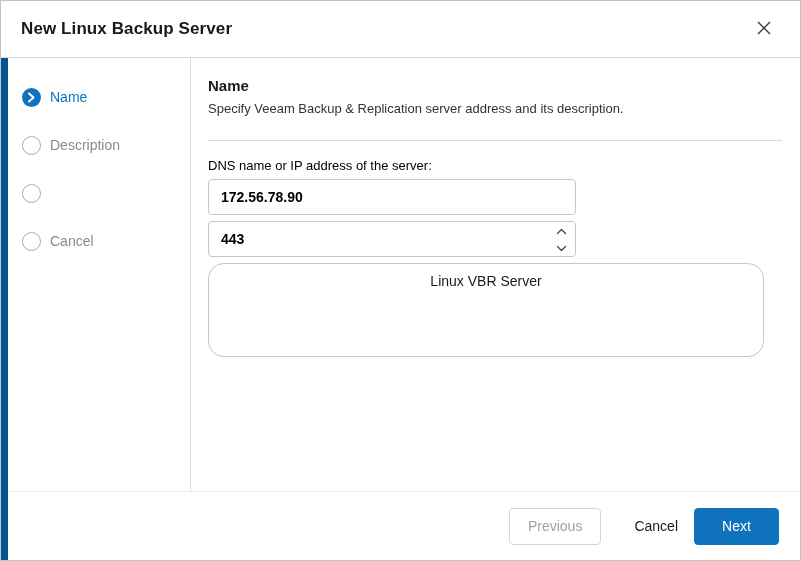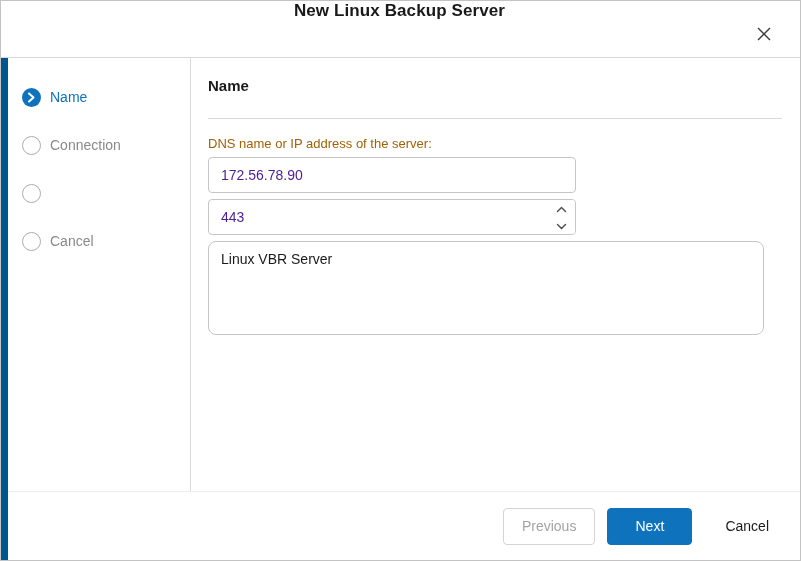--- a/index.html
+++ b/index.html
@@ -16,21 +16,20 @@
   }
 
   
   .header {
     height: 57px;
     display: flex;
     align-items: center;
     padding: 0 22px 0 20px;
     border-bottom: 1px solid #d9d9d9;
     background: #ffffff;
-    flex-direction: column;
   }
   .header .title {
     font-size: 17px;
     font-weight: 700;
     color: #1a1a1a;
     letter-spacing: .1px;
   }
   .close-btn {
     margin-left: auto;
     width: 28px; height: 28px;
@@ -84,36 +83,37 @@
   .main-heading { font-size: 15px; font-weight: 700; color: #1a1a1a; }
   .main-subtitle { margin-top: 7px; font-size: 13px; color: #333333; }
   .section-divider {
     margin-top: 24px;
     border: none;
     border-top: 1px solid #d9d9d9;
   }
   .field-label {
     margin-top: 17px;
     font-size: 13px;
-    color: #a16207;
+    color: #000000;
     display: block;
   }
   .text-input {
     margin-top: 6px;
     width: 368px;
     height: 36px;
     border: 1px solid #c6c6c6;
     border-radius: 4px;
     padding: 0 12px;
     font-size: 14px;
-    color: #4c1d95;
+    color: #000000;
     font-family: "Liberation Sans", sans-serif;
     outline: none;
     display: block;
     background: #fff;
+    font-weight: bold;
   }
   .port-wrap {
     position: relative;
     margin-top: 6px;
     width: 368px;
     height: 36px;
   }
   .port-wrap .text-input { margin-top: 0; width: 100%; height: 100%; padding-right: 25px; }
   .spinner {
     position: absolute;
@@ -129,40 +129,41 @@
     border: none;
     cursor: pointer;
     border-radius: 0 3px 0 0;
   }
   .spin-btn.down { border-radius: 0 0 3px 0; }
   .textarea-input {
     margin-top: 6px;
     width: 556px;
     height: 94px;
     border: 1px solid #c6c6c6;
-    border-radius: 8px;
+    border-radius: 16px;
     padding: 9px 12px;
     font-size: 14px;
     color: #1a1a1a;
     font-family: "Liberation Sans", sans-serif;
     resize: none;
     outline: none;
     display: block;
     background: #fff;
+    text-align: center;
   }
 
   
   .footer {
     position: absolute;
     left: 0; right: 0; bottom: 0;
     height: 69px;
     display: flex;
     align-items: center;
     justify-content: flex-end;
-    padding-right: 27px;
+    padding-right: 21px;
     border-top: 1px solid #ececec;
     background: #fff;
   }
   .btn {
     height: 37px;
     min-width: 85px;
     padding: 0 18px;
     font-size: 14px;
     font-family: "Liberation Sans", sans-serif;
     border-radius: 4px;
@@ -215,36 +216,37 @@
         <span class="step-icon">
           <svg width="9" height="11" viewBox="0 0 9 11">
             <polyline points="2,1.5 6.5,5.5 2,9.5" fill="none" stroke="#ffffff" stroke-width="2" stroke-linecap="round" stroke-linejoin="round"></polyline>
           </svg>
         </span>
         <span class="step-label">Name</span>
       </div>
 
       <div class="step pending">
         <span class="step-icon"></span>
-        <span class="step-label">Connection</span>
+        <span class="step-label">Description</span>
       </div>
 
       <div class="step pending">
         <span class="step-icon"></span>
       </div>
 
       <div class="step pending">
         <span class="step-icon"></span>
         <span class="step-label">Cancel</span>
       </div>
 
     </div>
 
     <div class="main">
       <div class="main-heading">Name</div>
+      <div class="main-subtitle">Specify Veeam Backup &amp; Replication server address and its description.</div>
       <hr class="section-divider">
 
       <label class="field-label">DNS name or IP address of the server:</label>
       <input class="text-input" type="text" value="172.56.78.90" style="">
 
       <div class="port-wrap">
         <input class="text-input" type="text" value="443" style="">
         <div class="spinner">
           <button class="spin-btn up">
             <span>
@@ -263,17 +265,17 @@
         </div>
       </div>
 
       <textarea class="textarea-input" style="">Linux VBR Server</textarea>
     </div>
 
   </div>
 
   <div class="footer">
     <button class="btn btn-previous" disabled="">Previous</button>
+    <button class="btn btn-cancel">Cancel</button>
     <button class="btn btn-next">Next</button>
-    <button class="btn btn-cancel">Cancel</button>
   </div>
 
 </div>
 
 </body></html>

